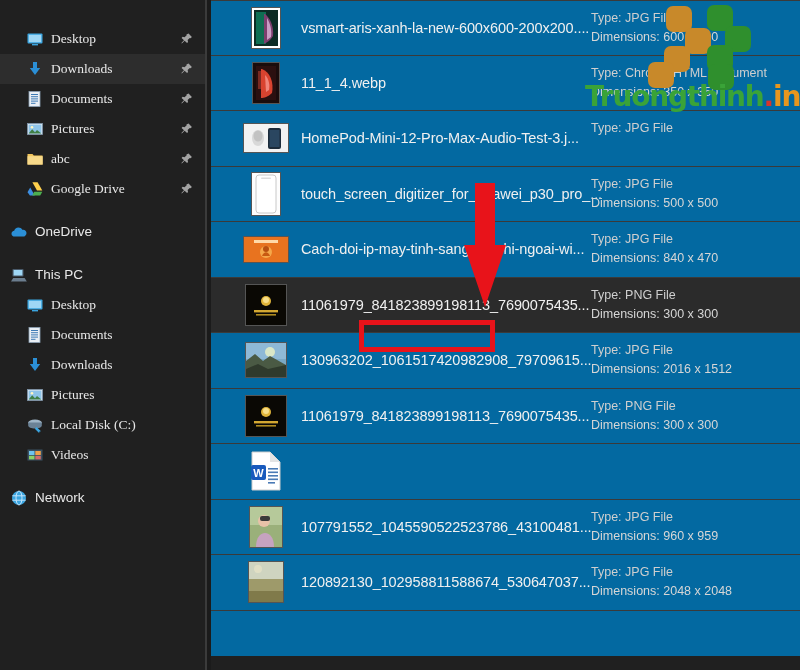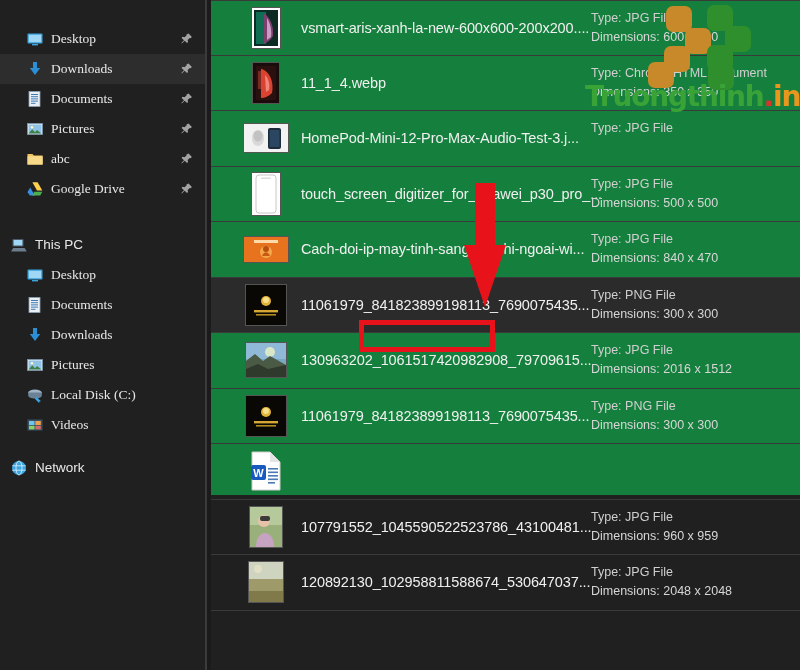--- a/index.html
+++ b/index.html
@@ -75,22 +75,22 @@
     left: 207px; top: 0;
     width: 4px; height: 670px;
     background: #1b1b1b;
   }
 
   
   #filelist {
     position: absolute;
     left: 211px; top: 0;
     width: 589px;
-    height: 495px;
-    background: #15803d;
+    height: 656px;
+    background: #0369a1;
   }
   .frow {
     position: relative;
     height: 55.5px;
     border-bottom: 1px solid #3a3a3a;
     box-sizing: border-box;
     display: flex;
     align-items: center;
   }
   .frow.first { border-top: 1px solid #3a3a3a; }
@@ -241,20 +241,26 @@
               <path d="M6.4 2.2h5.2l4.7 8.2H11z" fill="#ffd04d"></path>
               <path d="M1.5 12.2L4.2 7.6l4.6 7.9H3.9z" fill="#3d8ee0"></path>
               <path d="M6.1 15.5h8.1l2.1-3.7H8.3z" fill="#4caf50"></path>
             </svg></span>
           <span class="lbl">Google Drive</span>
           <svg class="pin" viewBox="0 0 14 14">
     <path d="M9.2 1.2l3.6 3.6-1.4 1.4-.9-.3-2.3 2.3.5 2.1-1.1 1.1-2.6-2.6L2 11.9l-.5-.5 2.8-3 -2.6-2.6 1.1-1.1 2.1.5L7.2 3l-.3-.9z" fill="#b9b9b9"></path>
   </svg>
         </div>
         <div class="nav-gap"></div>
+        <div class="nav-row level1">
+          <span class="ico"><svg width="18" height="18" viewBox="0 0 18 18">
+              <path d="M4.6 13.6c-1.7 0-3.1-1.3-3.1-2.9 0-1.5 1.2-2.8 2.7-2.9.4-1.9 2.1-3.3 4.2-3.3 1.7 0 3.2.9 3.9 2.3.3-.1.6-.1.9-.1 1.8 0 3.3 1.4 3.3 3.2 0 2-1.5 3.7-3.6 3.7z" fill="#2b8fd6"></path>
+            </svg></span>
+          <span class="lbl">OneDrive</span>
+        </div>
         <div class="nav-gap"></div>
         <div class="nav-row level1">
           <span class="ico"><svg width="18" height="18" viewBox="0 0 18 18">
               <rect x="2.5" y="3" width="11" height="7.5" rx=".7" fill="#4a5b6b"></rect>
               <rect x="3.6" y="4" width="8.8" height="5.5" fill="#9fd7f5"></rect>
               <path d="M1 15.5l2.2-3.6h11.4L16.8 15.5z" fill="#6b7d8e"></path>
             </svg></span>
           <span class="lbl">This PC</span>
         </div>
         <div class="nav-row level2">

